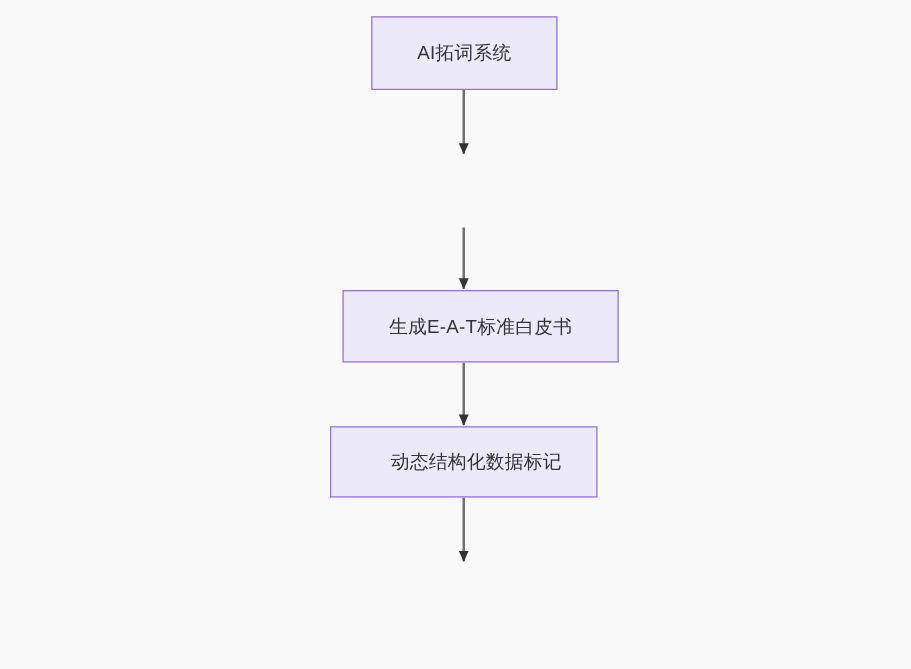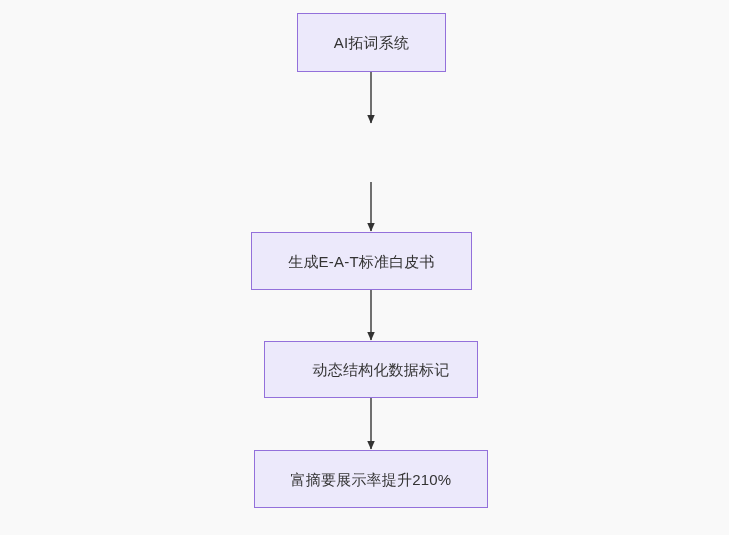--- a/index.html
+++ b/index.html
@@ -60,25 +60,22 @@
     <line x1="371" y1="182" x2="371" y2="231" stroke="#707070" stroke-width="2" marker-end="url(#arrowhead)"></line>
     <line x1="371" y1="290" x2="371" y2="340" stroke="#707070" stroke-width="2" marker-end="url(#arrowhead)"></line>
     <line x1="371" y1="398" x2="371" y2="449" stroke="#707070" stroke-width="2" marker-end="url(#arrowhead)"></line>
   </svg>
 
   <div class="flow-node" style="left:297px; top:13px; width:149px; height:59px;">
     <span class="node-label">AI拓词系统</span>
   </div>
 
 
-  <div class="flow-node" style="left:251px; top:232px; width:221px; height:58px;">
+  <div class="flow-node" style="left:274px; top:232px; width:221px; height:58px;">
     <span class="node-label">生成E-A-T标准白皮书</span>
   </div>
 
   <div class="flow-node" style="left:264px; top:341px; width:214px; height:57px;padding-left:20px;">
     <span class="node-label">动态结构化数据标记</span>
   </div>
 
-  <div class="flow-node" style="left:254px; top:450px; width:234px; height:58px;">
-    <span class="node-label">富摘要展示率提升210%</span>
-  </div>
 
 </div>
 
 </body></html>

